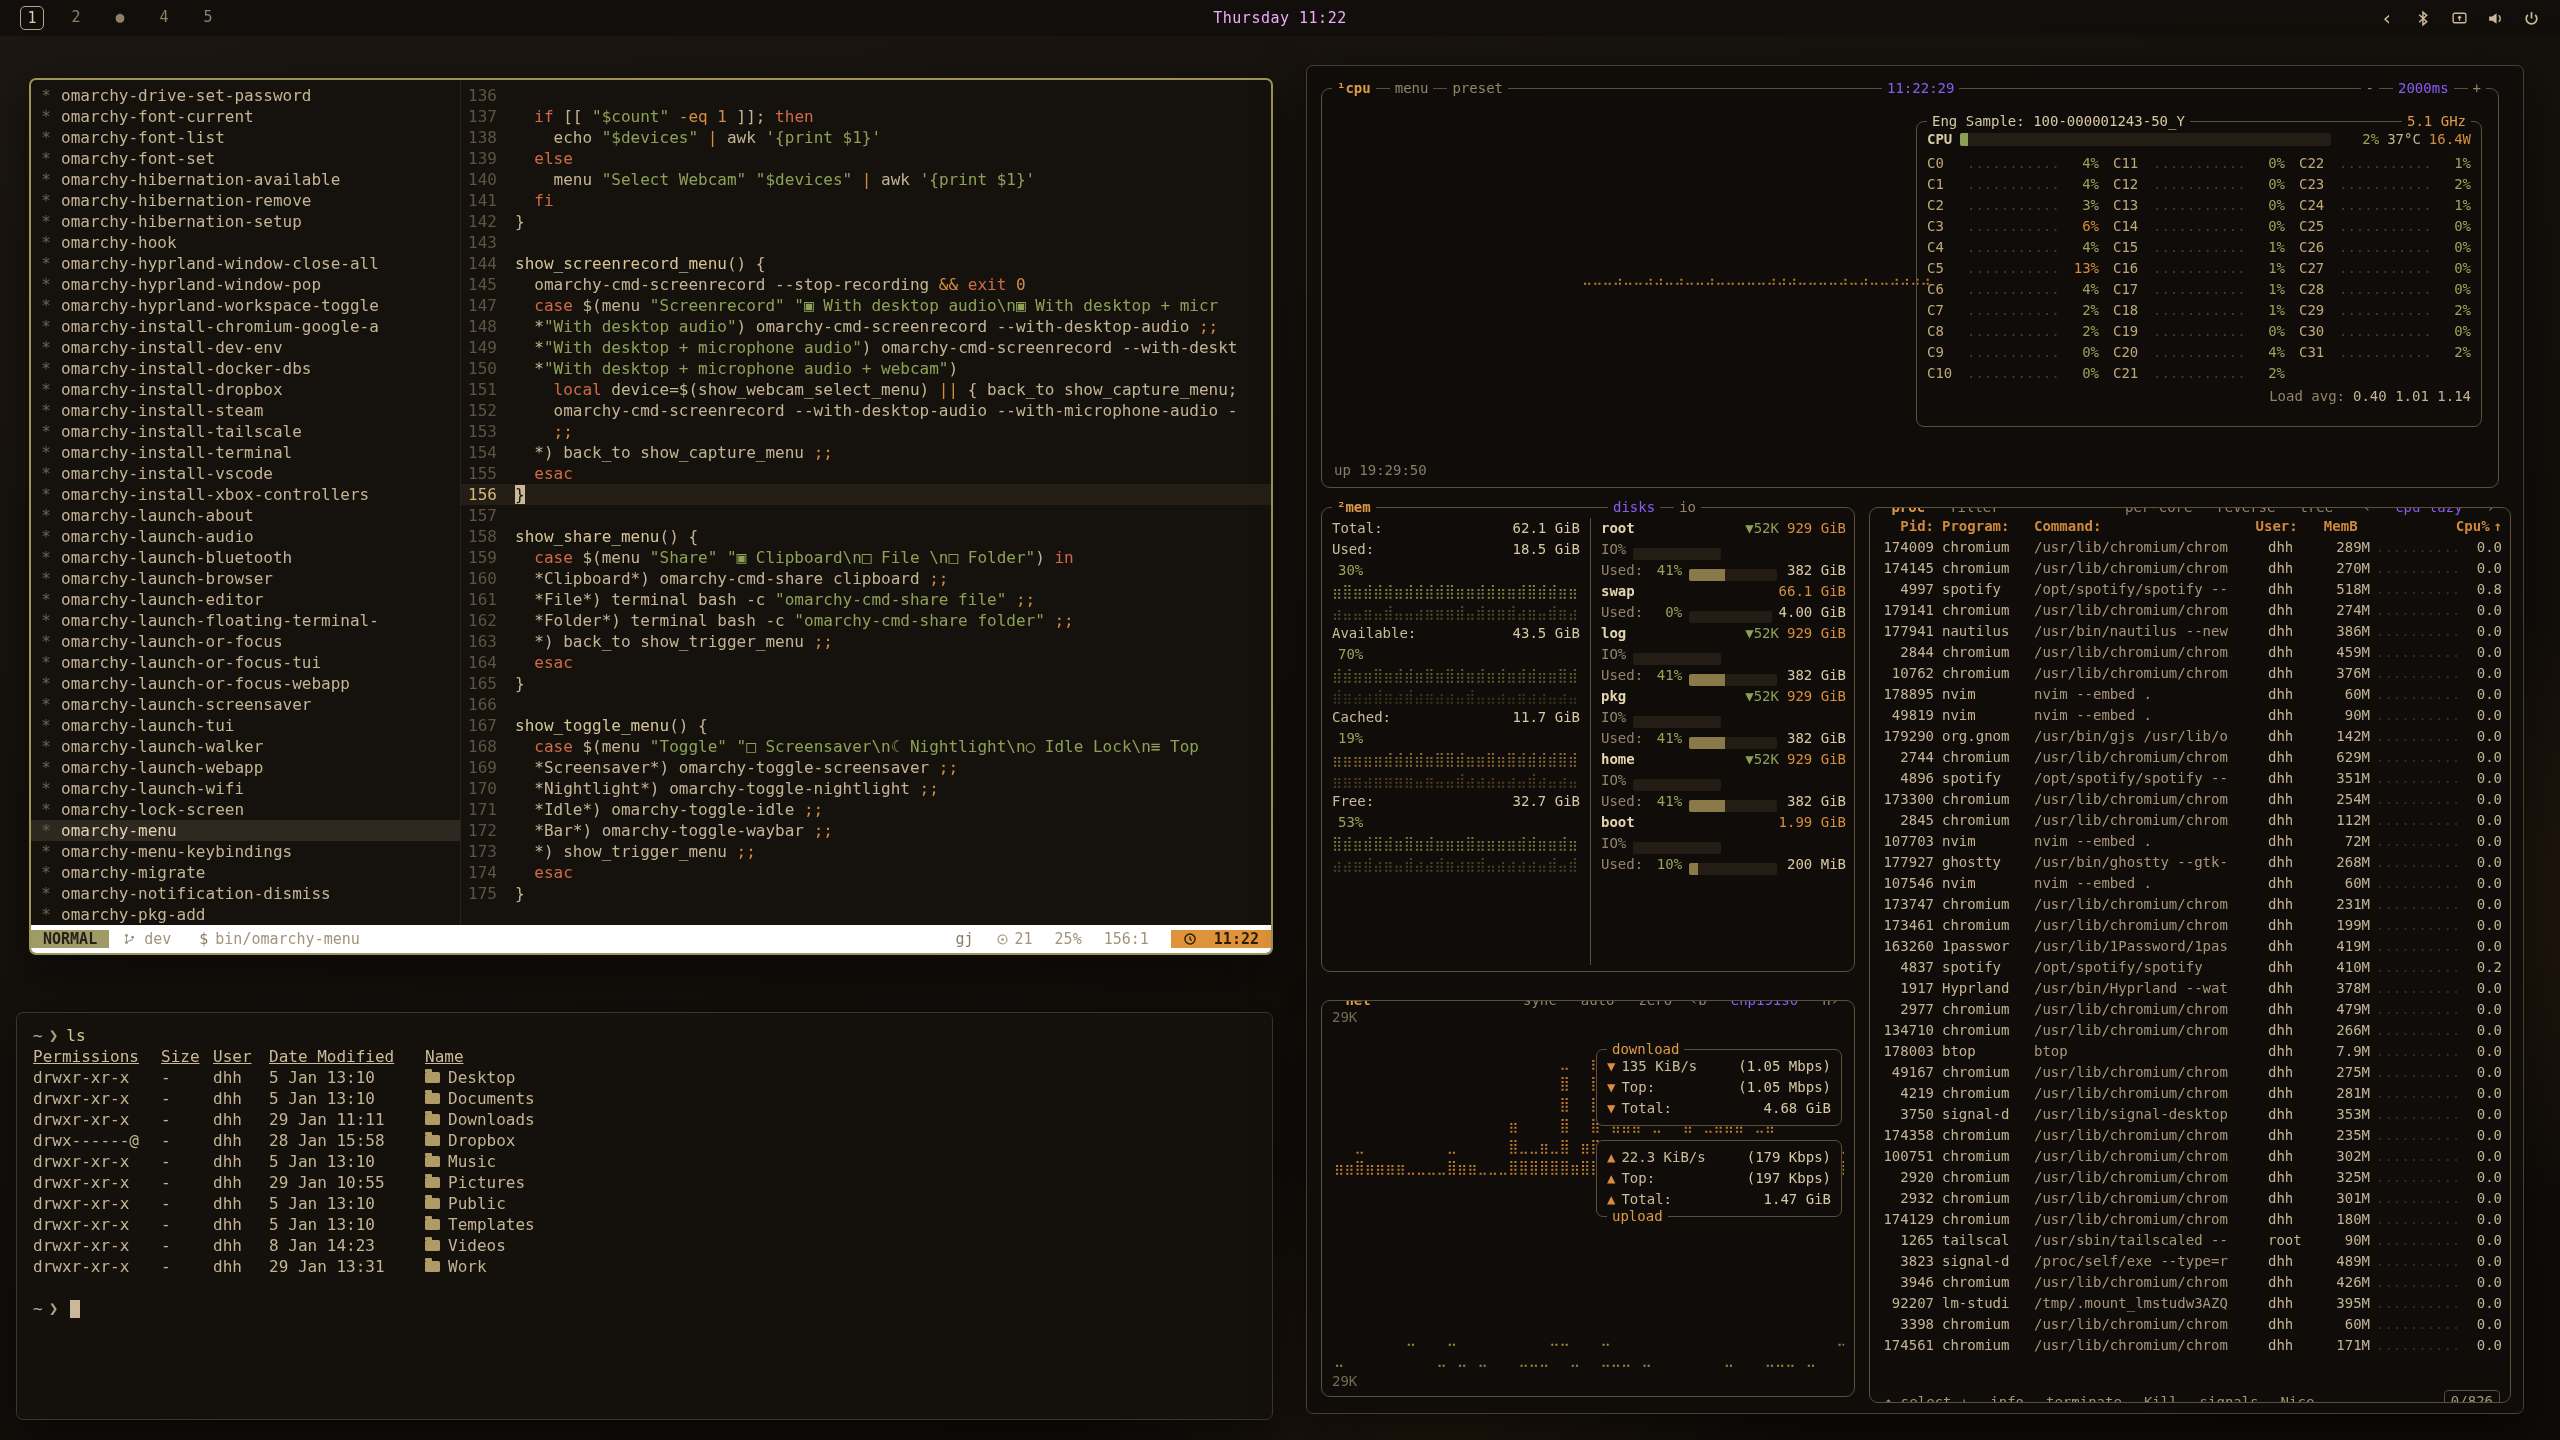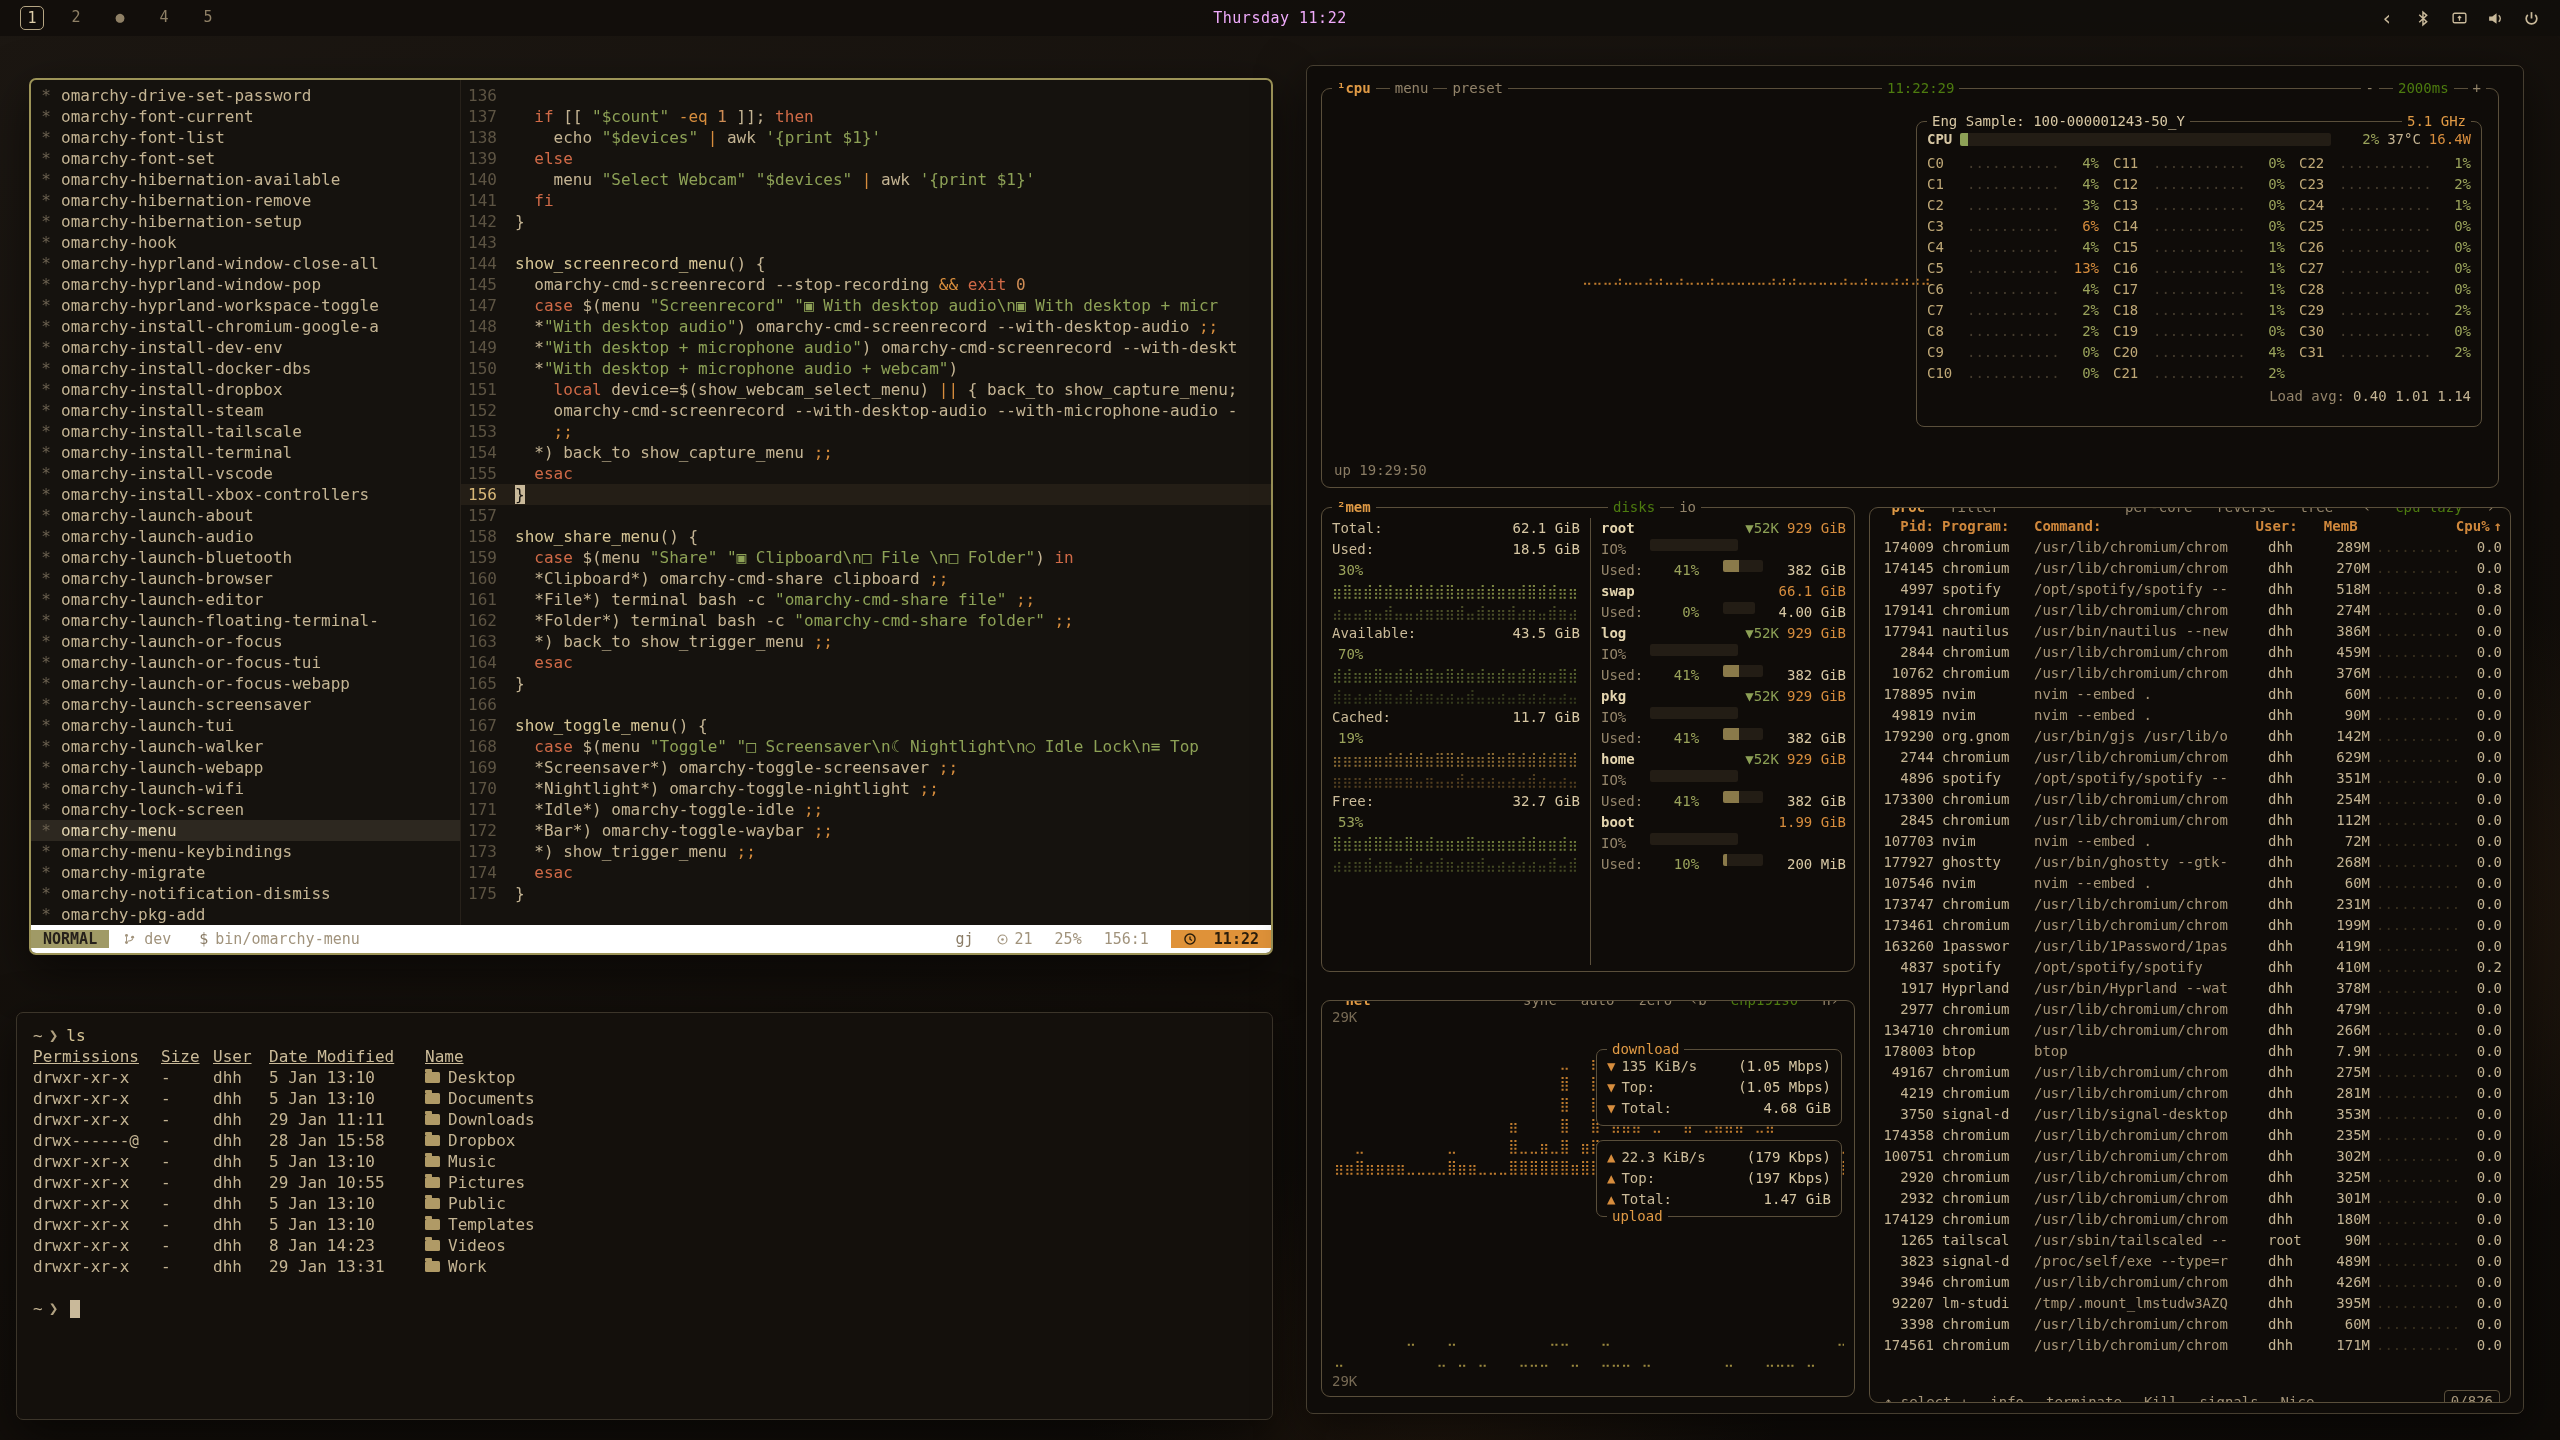--- a/index.html
+++ b/index.html
@@ -71,21 +71,21 @@
   .blockcursor{display:inline-block;width:10px;height:18px;background:#c9b99a;margin-left:4px}
 
   
   .btop{left:1306px;top:65px;width:1218px;height:1349px;background:#0f0c09;
     border:1px solid #463e30;font-size:14px;line-height:21px;color:#c4b493;overflow:hidden}
   .bbox{position:absolute;border:1px solid #5a4f3b;border-radius:9px}
   .btitle{position:absolute;top:-11px;display:flex;gap:14px;align-items:center;z-index:2}
   .btitle span{background:#0f0c09;padding:0 5px;white-space:nowrap}
   .blabel{color:#e09a45;font-weight:bold}
   .bopt{color:#93846a}
-  .bright{color:#4d7c0f}
+  .bright{color:#8b5cf6}
   .bfoot{position:absolute;bottom:-11px;display:flex;gap:10px;z-index:2}
   .bfoot span{background:#0f0c09;padding:0 6px;color:#a6967a;white-space:nowrap}
   .counter{color:#e09a45;border:1px solid #5a4f3b;border-radius:4px}
 
   .cpu-box{left:14px;top:22px;width:1178px;height:400px}
   .cpu-graph{position:absolute;left:260px;top:178px;color:#c07c2e;white-space:pre}
   .uptime{position:absolute;left:12px;bottom:6px;color:#8a7c64}
   .cpu-panel{position:absolute;left:594px;top:32px;width:566px;height:306px;
     border:1px solid #5a4f3b;border-radius:8px;padding:6px 10px 0 10px}
   .panel-title{position:absolute;top:-11px;left:10px;background:#0f0c09;padding:0 5px;color:#d8c8a4}
@@ -114,21 +114,21 @@
   .mem-val{margin-left:auto;color:#d8c8a4}
   .mem-pct-row{height:21px;color:#9aa35b;padding-left:6px}
   .mem-graph{height:21px;overflow:hidden;white-space:pre}
   .dim2{opacity:.55}
   .disk-col{flex:1;border-left:1px solid #5a4f3b;margin-left:10px;padding-left:10px;overflow:hidden}
   .disk-head{display:flex;height:21px;align-items:center;gap:8px}
   .disk-name{color:#e3d4ae;font-weight:bold}
   .disk-meta{margin-left:auto;display:flex;gap:8px}
   .disk-rate{color:#8da156}
   .disk-size{color:#d78d3d}
-  .disk-io,.disk-used{display:flex;height:21px;align-items:flex-start;gap:24px}
+  .disk-io,.disk-used{display:flex;height:21px;align-items:flex-end;gap:7px}
   .io-label,.used-label{color:#93846a}
   .used-pct{color:#9aa35b;width:32px;text-align:right}
   .meter{flex:1;max-width:88px;height:12px;background:#231d15;border-radius:2px;overflow:hidden;position:relative}
   .meter .fill{position:absolute;left:0;top:0;bottom:0;background:#8a7a4a}
   .used-val{margin-left:auto;color:#d8c8a4}
 
   .net-box{left:14px;top:934px;width:534px;height:397px;overflow:hidden}
   .scale{position:absolute;left:10px;color:#776a54}
   .scale.top{top:6px}.scale.bottom{bottom:4px}
   .net-graph{position:absolute;left:12px;top:30px;right:10px;color:#c07c2e;white-space:pre}

